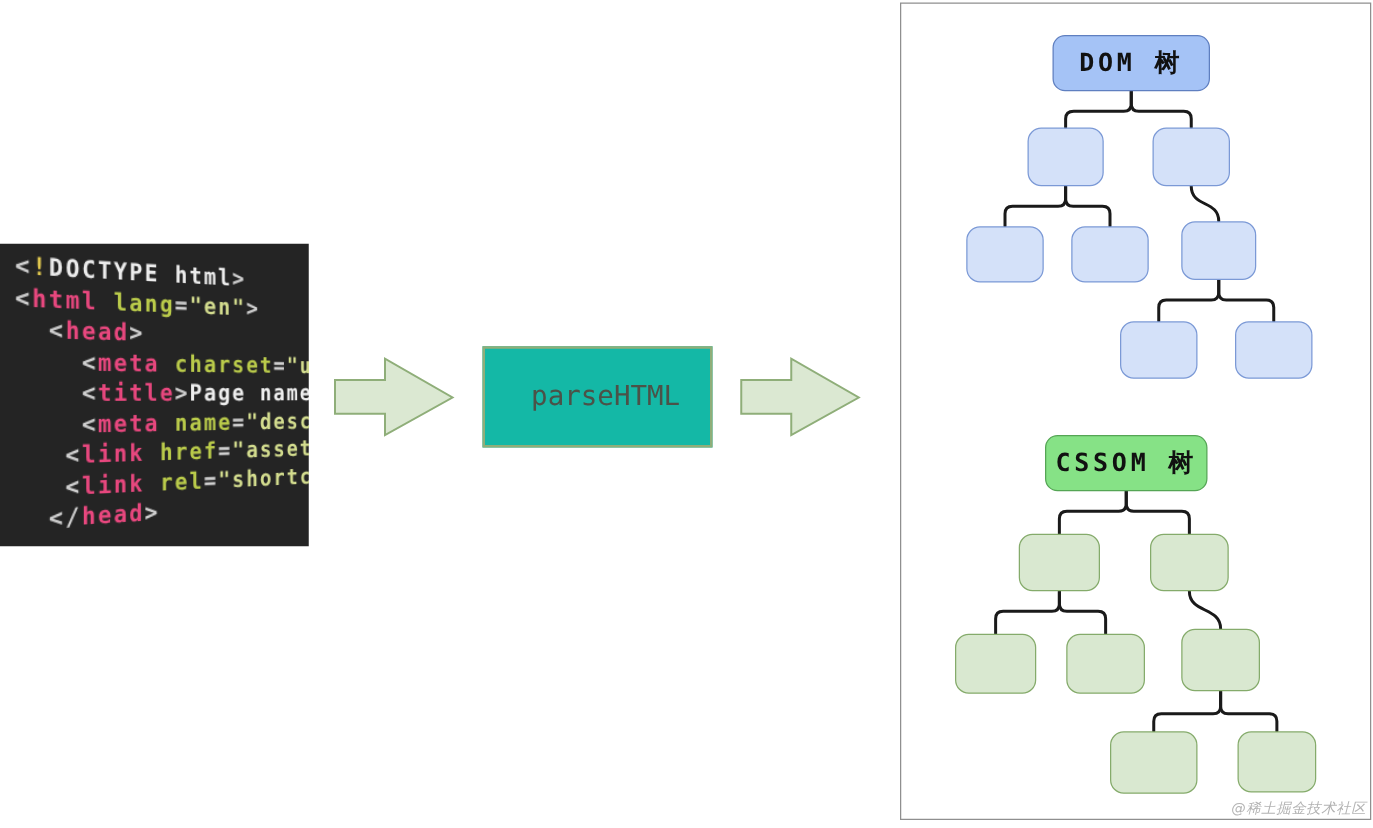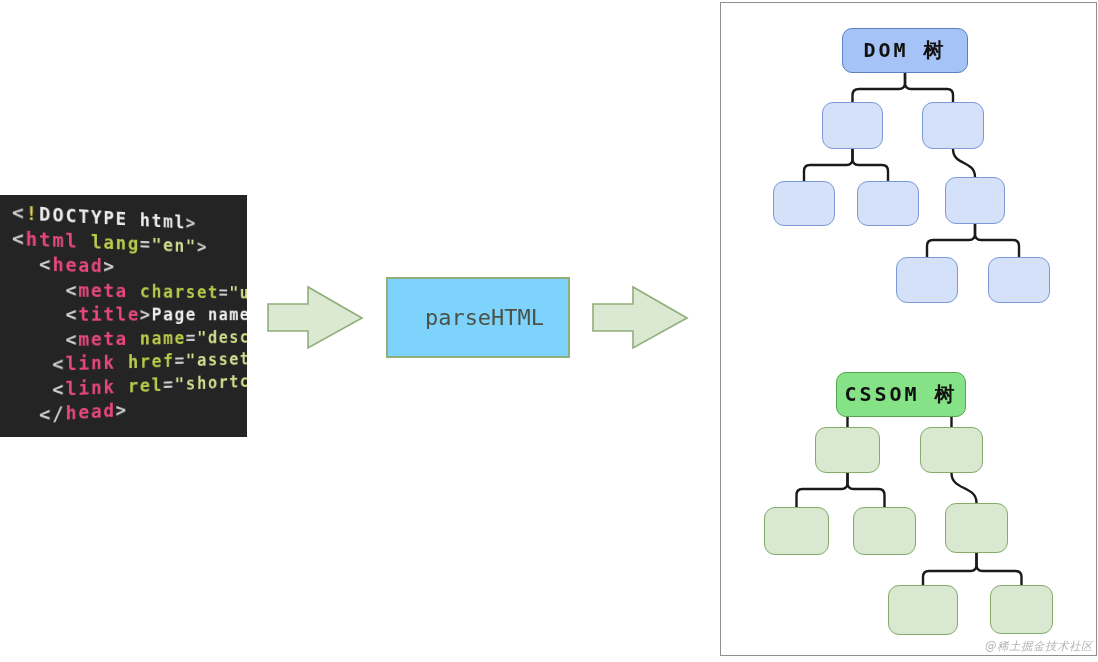--- a/index.html
+++ b/index.html
@@ -26,21 +26,21 @@
   .code-line .attr { color:#bacb4a; }
   .code-line .val  { color:#d3dc8e; }
   .code-line .txt  { color:#eeeeee; }
 
   
   .flow-arrow { position:absolute; width:97px; height:65px; }
   .arrow-left  { left:267px; top:285px; }
   .arrow-right { left:592px; top:285px; }
   .parse-box {
     position:absolute; left:386px; top:277px; width:184px; height:81px;
-    background:#7dd3fc; border:2px solid #8fae79;
+    background:#14b8a6; border:2px solid #8fae79;
     display:flex; align-items:center; justify-content:center;
     font-family:"DejaVu Sans Mono", monospace; font-size:22px; color:#4b5248;padding-left:13px;
   }
 
   
   .panel {
     position:absolute; left:720px; top:2px; width:377px; height:654px;
     background:#ffffff; border:1px solid #8f8f8f;
   }
   .connectors { position:absolute; left:0; top:0; width:377px; height:654px; }
@@ -48,21 +48,21 @@
     position:absolute; border-radius:11px;
   }
   .node.blue  { background:#d4e1f9; border:1.6px solid #7b99d6; }
   .node.green { background:#d9e8d0; border:1.6px solid #85ab6b; }
   .node.root {
     display:flex; align-items:center; justify-content:center;
     font-family:"DejaVu Sans Mono", monospace; font-weight:bold;
     font-size:20px; letter-spacing:3px; color:#111111; border-radius:10px;
   }
   .node.root.dom   { background:#a5c3f6; border:1.6px solid #5f7fc0;justify-content:center; }
-  .node.root.cssom { background:#86e286; border:1.6px solid #55a555;margin-top:24px; }
+  .node.root.cssom { background:#86e286; border:1.6px solid #55a555; }
 
   .watermark {
     position:absolute; right:3px; bottom:1px;
     font-size:11.5px; color:#b3b3b3; letter-spacing:0.5px;
     font-family:"DejaVu Sans", sans-serif;
     font-style:italic;
   }
 </style>
 </head>
 <body>

